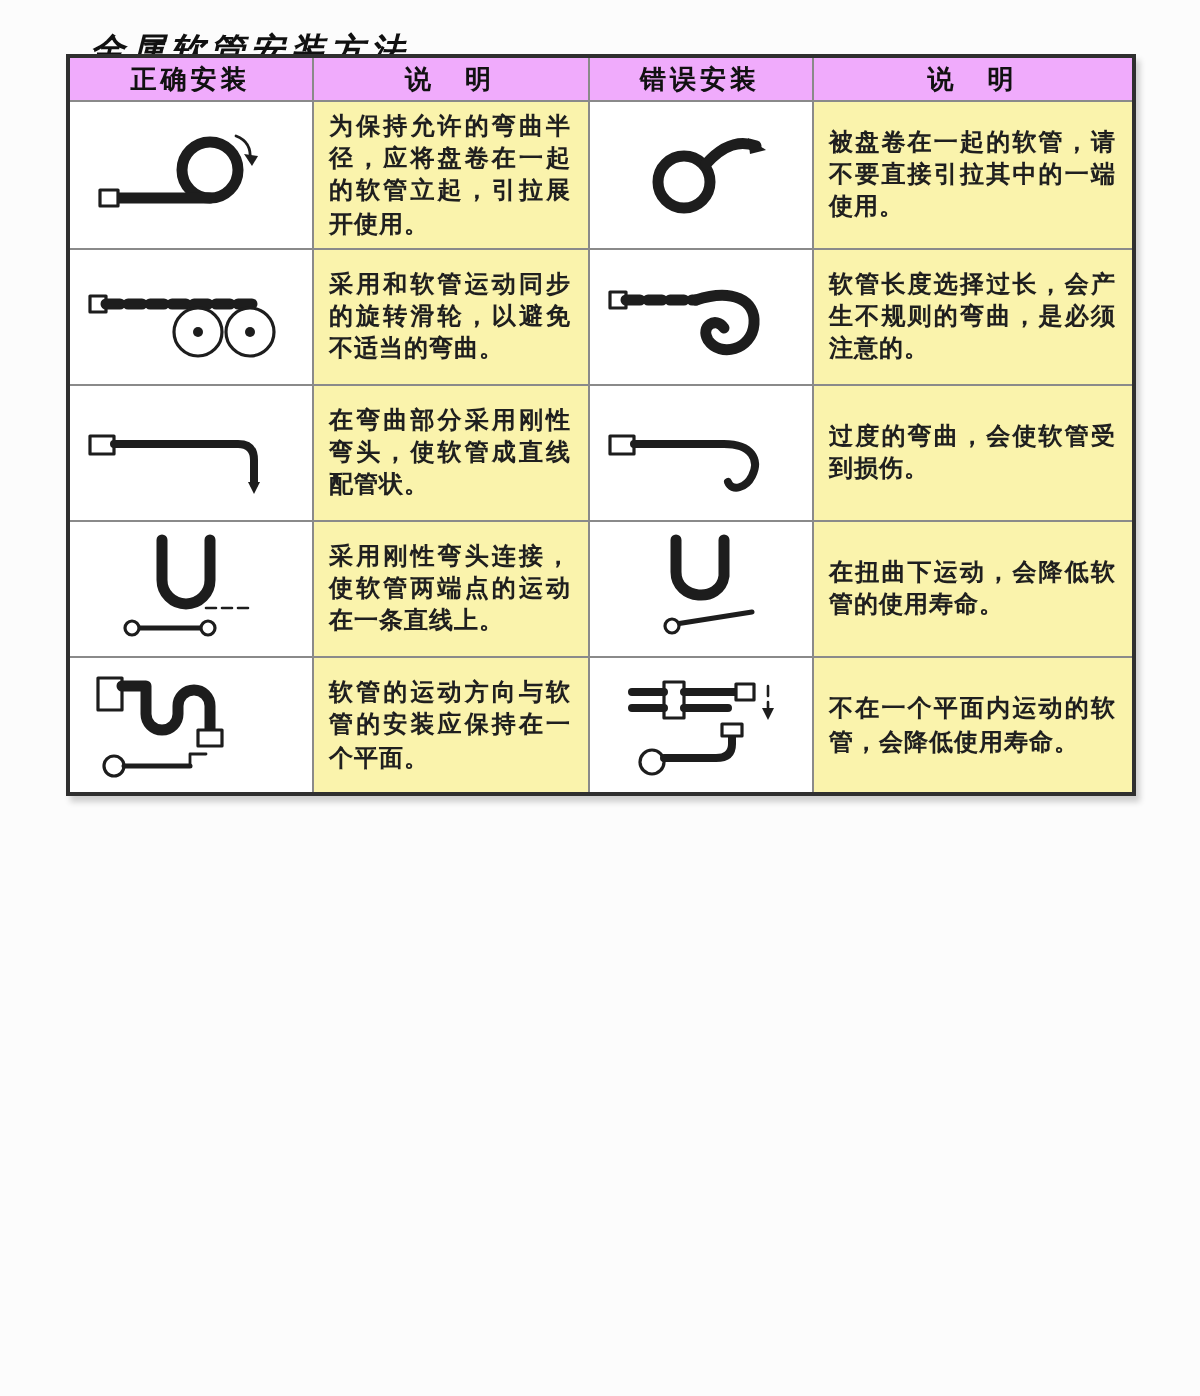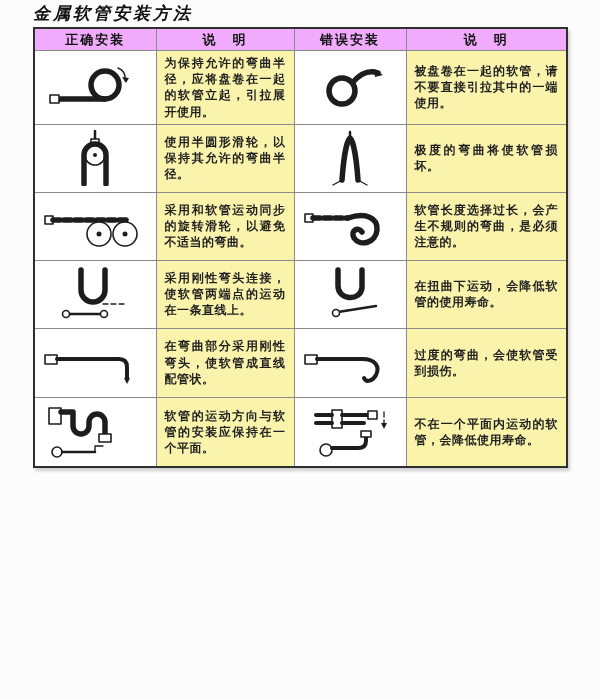--- a/index.html
+++ b/index.html
@@ -1,21 +1,21 @@
 <!DOCTYPE html>
 <html><head>
 <meta charset="utf-8">
 <style>
   html,body{margin:0;padding:0;}
   body{
     width:600px;height:698px;background:#fcfcfc;position:relative;
     font-family:"DejaVu Sans",sans-serif;color:#1c1c1c;overflow:hidden;
   }
   .page-title{
-    position:absolute;left:33px;top:2px;margin:0;
+    position:absolute;left:33px;top:2px;margin:12px;
     font-family:"DejaVu Serif",serif;font-style:italic;font-weight:bold;
     font-size:17px;letter-spacing:3px;color:#111;
   }
   table.hose-table{
     position:absolute;left:33px;top:27px;width:533px;
     border-collapse:collapse;table-layout:fixed;
     border:2px solid #2f2f2f;background:#fff;
     box-shadow:2px 3px 3px rgba(0,0,0,.18);
   }
   .hose-table th,.hose-table td{border:1px solid #8a8a8a;padding:0;overflow:hidden;}
@@ -85,40 +85,20 @@
       <td class="img-cell">
         <svg class="art" width="92" height="56" viewBox="0 0 92 56">
           <circle class="hose" cx="38" cy="32" r="13"></circle>
           <path class="hose" d="M49 23 C58 13 66 11 74 14"></path>
           <polygon class="solid" points="79,16 70,10 71,18"></polygon>
         </svg>
       </td>
       <td class="desc-cell">被盘卷在一起的软管，请不要直接引拉其中的一端使用。</td>
     </tr>
 
-    <tr>
-      <td class="img-cell">
-        <svg class="art" width="104" height="56" viewBox="0 0 104 56">
-          <line class="mid" x1="52" y1="1" x2="52" y2="10"></line>
-          <rect class="fit" x="48" y="9" width="8" height="7"></rect>
-          <circle class="fit" cx="52" cy="25" r="10"></circle>
-          <circle class="solid" cx="52" cy="25" r="2"></circle>
-          <path class="hose" d="M41 54 V25 A11 11 0 0 1 63 25 V54"></path>
-        </svg>
-      </td>
-      <td class="desc-cell">使用半圆形滑轮，以保持其允许的弯曲半径。</td>
-      <td class="img-cell">
-        <svg class="art" width="92" height="56" viewBox="0 0 92 56">
-          <line class="mid" x1="46" y1="2" x2="46" y2="8"></line>
-          <path class="hose" d="M38 50 C40 22 44 8 46 8 C48 8 52 22 54 50"></path>
-          <path class="thin" d="M38 50 L29 55 M54 50 L63 55"></path>
-        </svg>
-      </td>
-      <td class="desc-cell">极度的弯曲将使软管损坏。</td>
-    </tr>
 
     <tr>
       <td class="img-cell">
         <svg class="art" width="104" height="56" viewBox="0 0 104 56">
           <rect class="fit" x="2" y="18" width="8" height="8"></rect>
           <path class="hdash" d="M10 22 H86"></path>
           <circle class="fit" cx="56" cy="36" r="12"></circle>
           <circle class="fit" cx="82" cy="36" r="12"></circle>
           <circle class="solid" cx="56" cy="36" r="2.5"></circle>
           <circle class="solid" cx="82" cy="36" r="2.5"></circle>
@@ -133,54 +113,54 @@
         </svg>
       </td>
       <td class="desc-cell">软管长度选择过长，会产生不规则的弯曲，是必须注意的。</td>
     </tr>
 
 
 
     <tr>
       <td class="img-cell">
         <svg class="art" width="104" height="56" viewBox="0 0 104 56">
+          <rect class="fit" x="2" y="20" width="12" height="9"></rect>
+          <path class="tube" d="M14 24 H76 Q84 24 84 32 V44"></path>
+          <polygon class="solid" points="84,49 81,43 87,43"></polygon>
+        </svg>
+      </td>
+      <td class="desc-cell">在弯曲部分采用刚性弯头，使软管成直线配管状。</td>
+      <td class="img-cell">
+        <svg class="art" width="92" height="56" viewBox="0 0 92 56">
+          <rect class="fit" x="1" y="20" width="12" height="9"></rect>
+          <path class="tube" d="M13 24 H58 C72 24 76 32 72 40 C69 46 62 48 60 43"></path>
+        </svg>
+      </td>
+      <td class="desc-cell">过度的弯曲，会使软管受到损伤。</td>
+    </tr>
+
+    <tr>
+      <td class="img-cell">
+        <svg class="art" width="104" height="56" viewBox="0 0 104 56">
           <path class="hose" d="M38 4 V24 A12 12 0 0 0 62 24 V4"></path>
           <path class="dash" d="M60 38 H82"></path>
           <line class="mid" x1="26" y1="48" x2="58" y2="48"></line>
           <circle class="fit" cx="23" cy="48" r="3.5"></circle>
           <circle class="fit" cx="61" cy="48" r="3.5"></circle>
         </svg>
       </td>
       <td class="desc-cell">采用刚性弯头连接，使软管两端点的运动在一条直线上。</td>
       <td class="img-cell">
         <svg class="art" width="92" height="56" viewBox="0 0 92 56">
           <path class="hose" d="M34 4 V20 C34 34 56 36 58 22 L58 4"></path>
           <line class="mid" x1="34" y1="46" x2="72" y2="40"></line>
           <circle class="fit" cx="32" cy="47" r="3.5"></circle>
         </svg>
       </td>
       <td class="desc-cell">在扭曲下运动，会降低软管的使用寿命。</td>
-    </tr>
-
-    <tr>
-      <td class="img-cell">
-        <svg class="art" width="104" height="56" viewBox="0 0 104 56">
-          <rect class="fit" x="2" y="20" width="12" height="9"></rect>
-          <path class="tube" d="M14 24 H76 Q84 24 84 32 V44"></path>
-          <polygon class="solid" points="84,49 81,43 87,43"></polygon>
-        </svg>
-      </td>
-      <td class="desc-cell">在弯曲部分采用刚性弯头，使软管成直线配管状。</td>
-      <td class="img-cell">
-        <svg class="art" width="92" height="56" viewBox="0 0 92 56">
-          <rect class="fit" x="1" y="20" width="12" height="9"></rect>
-          <path class="tube" d="M13 24 H58 C72 24 76 32 72 40 C69 46 62 48 60 43"></path>
-        </svg>
-      </td>
-      <td class="desc-cell">过度的弯曲，会使软管受到损伤。</td>
     </tr>
 
 
     <tr>
       <td class="img-cell">
         <svg class="art" width="104" height="56" viewBox="0 0 104 56">
           <rect class="fit" x="6" y="4" width="12" height="16"></rect>
           <path class="hose" d="M18 8 H30 V22 A8 8 0 0 0 46 22 V18 A8 8 0 0 1 62 18 V32"></path>
           <rect class="fit" x="56" y="30" width="12" height="8"></rect>
           <circle class="fit" cx="14" cy="48" r="5"></circle>

